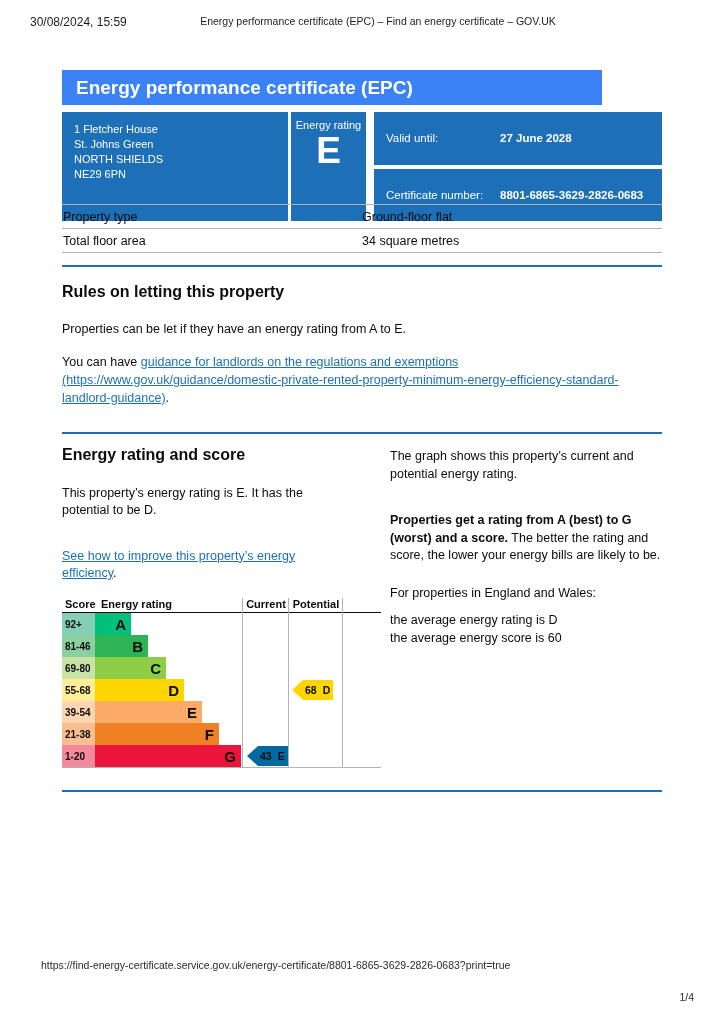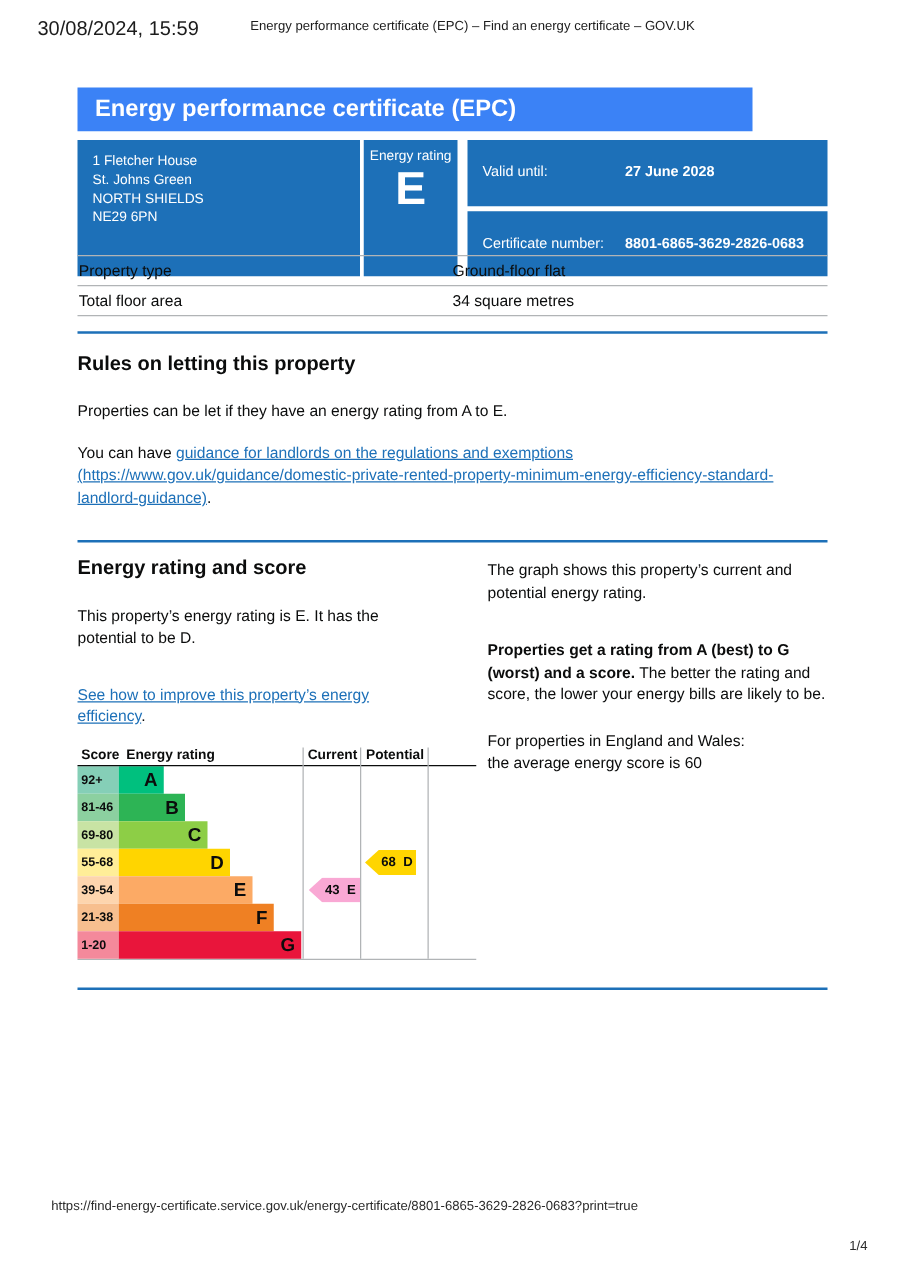--- a/index.html
+++ b/index.html
@@ -1,21 +1,21 @@
 <!DOCTYPE html>
 <html><head>
 <meta charset="utf-8">
 <style>
   * { margin:0; padding:0; box-sizing:border-box; }
   html,body { background:#fff; }
   body { font-family:"Liberation Sans", sans-serif; color:#0b0c0c; }
   .page { position:relative; width:724px; height:1024px; background:#fff; overflow:hidden; }
 
   
-  .meta-date { position:absolute; top:15px; left:30px; font-size:16px; color:#1c1c1c;text-align:right; }
+  .meta-date { position:absolute; top:15px; left:30px; font-size:12px; color:#1c1c1c;text-align:right; }
   .meta-title { position:absolute; top:15px; left:0; width:100%; text-align:center; font-size:10.5px; color:#1c1c1c;padding-left:32px; }
   .footer-url { position:absolute; top:959px; left:30px; font-size:10.5px; color:#2b2b2b;padding-left:11px; }
   .footer-page { position:absolute; top:991px; right:30px; font-size:10.5px; color:#2b2b2b; }
 
   .content { position:absolute; left:62px; top:0; width:600px; }
 
   .banner { position:absolute; top:70px; left:0; width:540px; height:35px;
             background:#3b82f6; color:#fff; font-weight:bold; font-size:19px;
             line-height:35px; padding-left:14px; }
 
@@ -138,20 +138,21 @@
     <div class="col-left">
       <h2 class="section-heading">Energy rating and score</h2>
       <p class="para">This property’s energy rating is E. It has the potential to be D.</p>
       <p class="linkp"><a class="link">See how to improve this property’s energy efficiency</a><span>.</span></p>
     </div>
 
     <div class="col-right">
       <p class="p1">The graph shows this property’s current and potential energy rating.</p>
       <p class="p2"><strong>Properties get a rating from A (best) to G (worst) and a score.</strong><span> The better the rating and score, the lower your energy bills are likely to be.</span></p>
       <p class="p3">For properties in England and Wales:</p>
+      <p class="p4">the average energy rating is D</p>
       <p>the average energy score is 60</p>
     </div>
 
     <div class="chart">
       <div class="chart-header">
         <span class="h-score">Score</span>
         <span class="h-rating">Energy rating</span>
         <span class="h-current">Current</span>
         <span class="h-potential">Potential</span>
       </div>
@@ -182,21 +183,21 @@
       </div>
       <div class="band-row">
         <div class="score-cell" style="background: rgb(244, 137, 155);">1-20</div>
         <div class="band-bar" style="background: rgb(233, 21, 59); width: 146px;">G</div>
       </div>
 
       <div class="vline vl-1"></div>
       <div class="vline vl-2"></div>
       <div class="vline vl-3"></div>
 
-      <div class="arrow arrow-current" id="arrow-current" style="background: #f9a8d4;">
+      <div class="arrow arrow-current" id="arrow-current" style="background: #0369a1; margin-top: 44px;">
         <span class="num">43</span>
         <span class="ltr">E</span>
       </div>
       <div class="arrow arrow-potential" id="arrow-potential" style="background: rgb(255, 213, 0);">
         <span class="num">68</span>
         <span class="ltr">D</span>
       </div>
     </div>
 
     <div class="blue-rule rule-3"></div>

